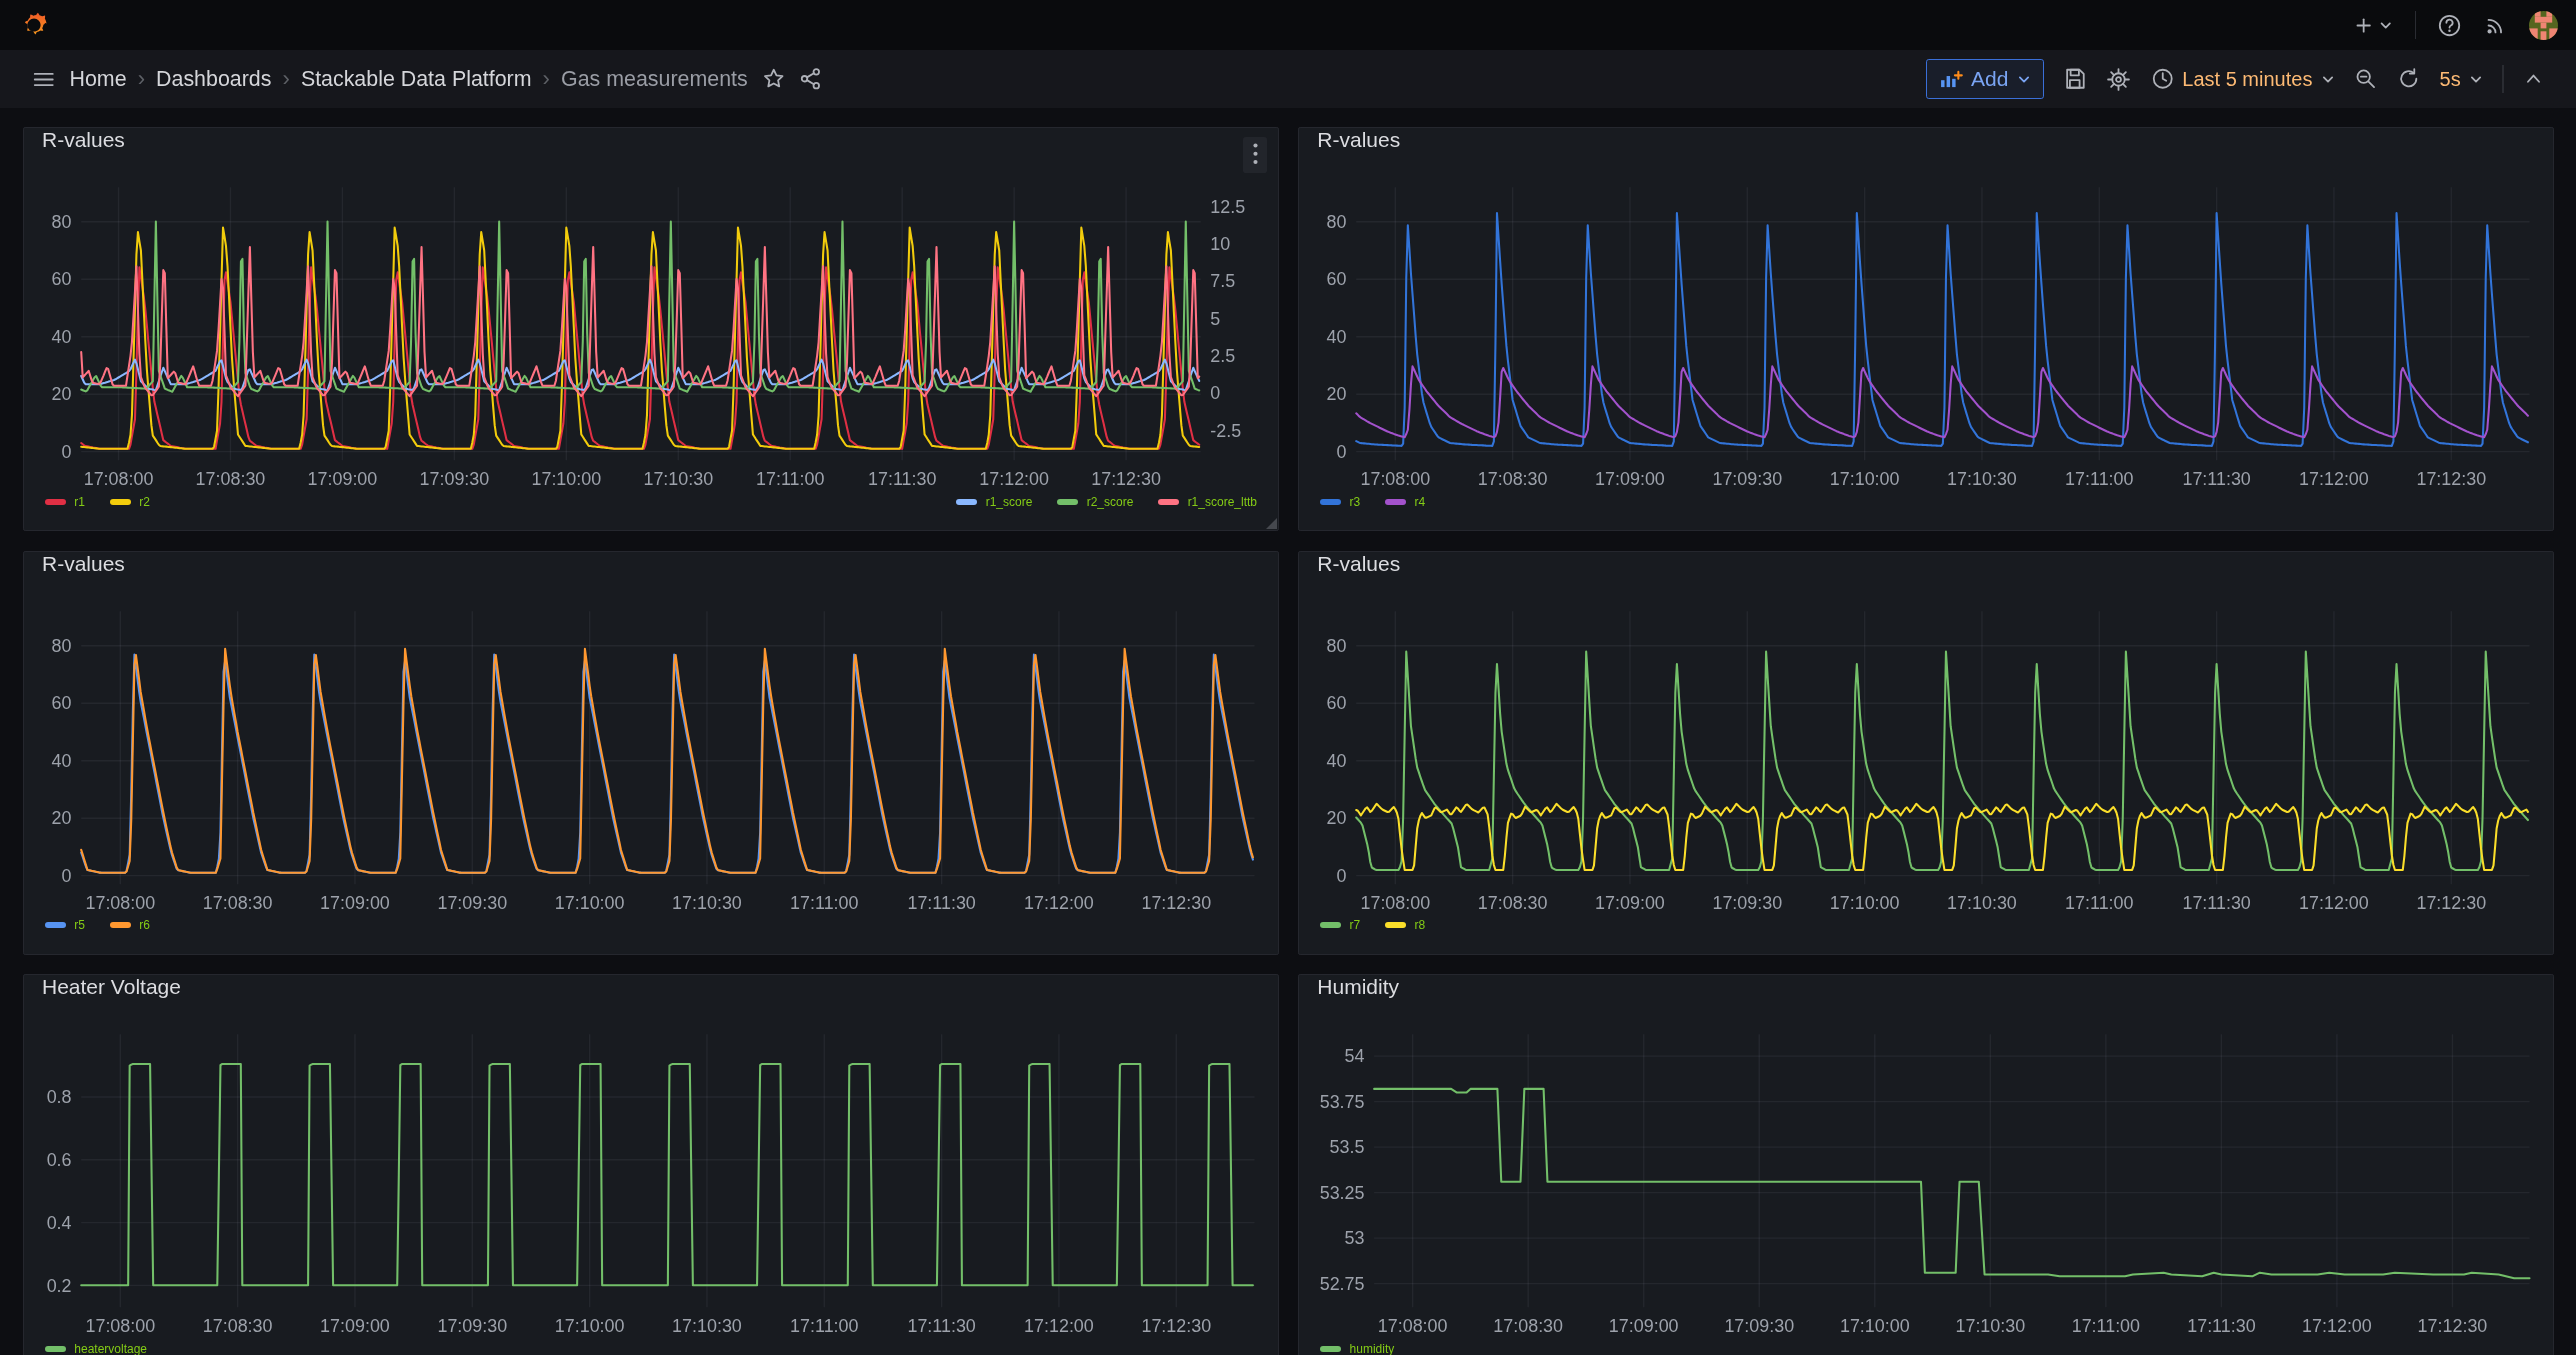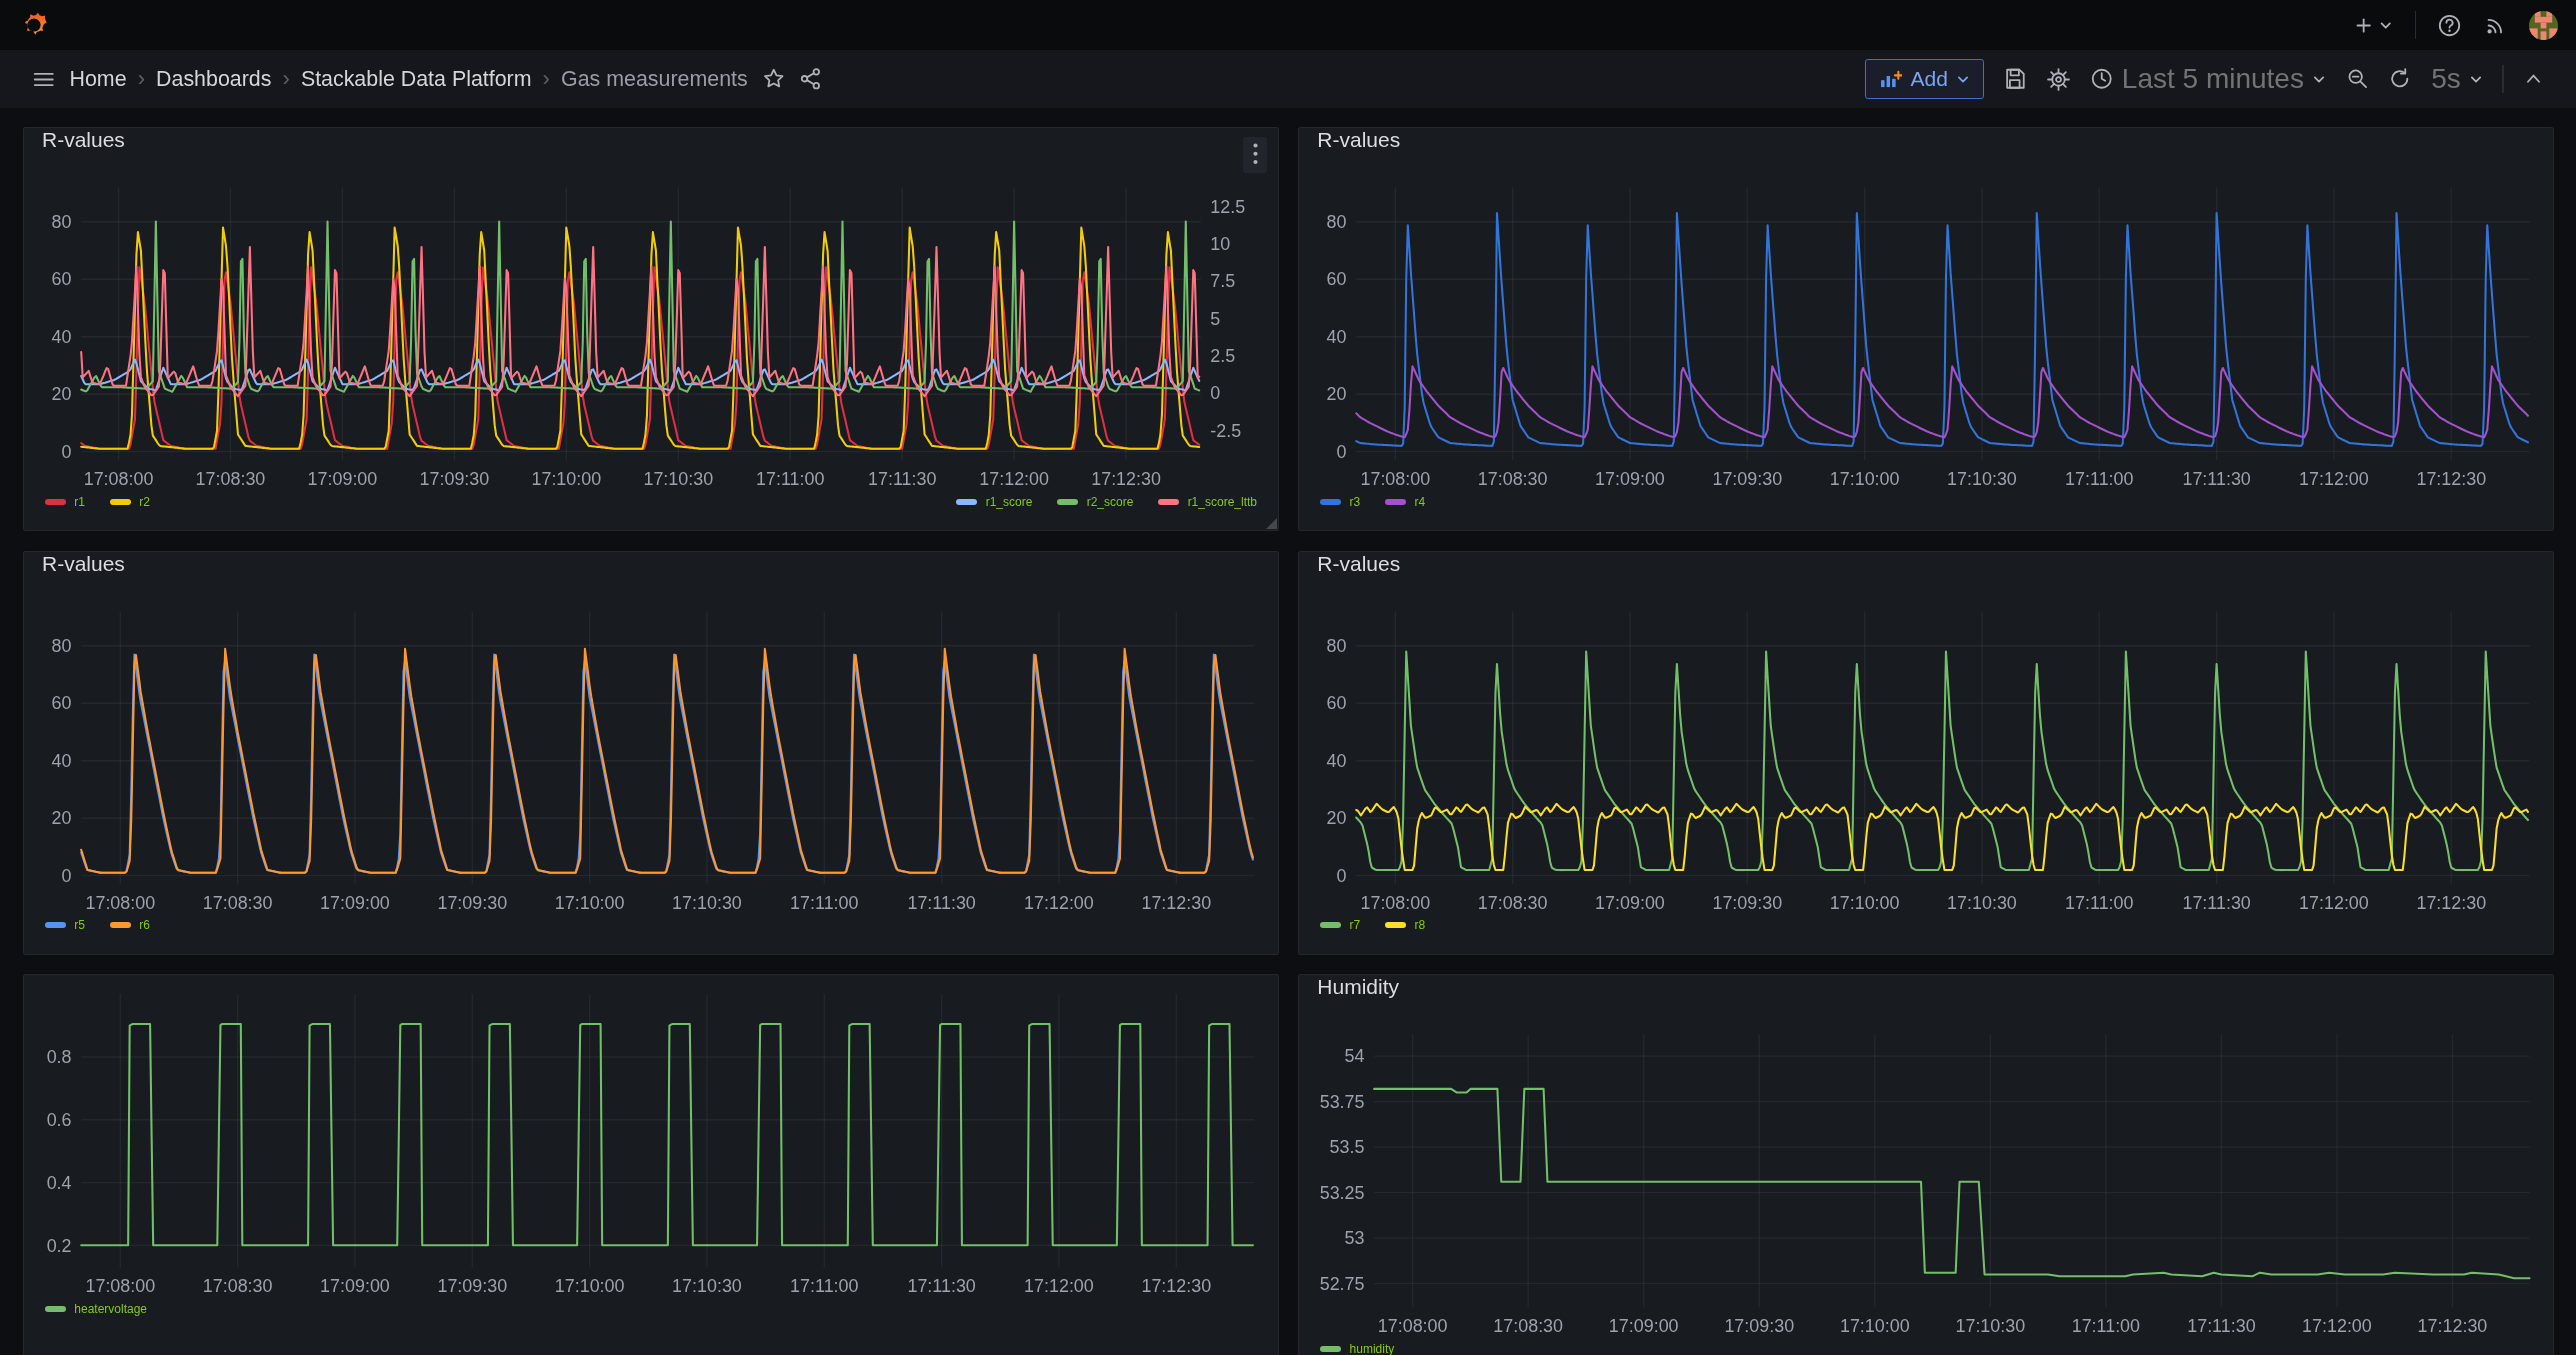--- a/index.html
+++ b/index.html
@@ -28,21 +28,21 @@
   .crumbs { display:flex; align-items:center; gap:9.7px; font-size:21.4px; }
   .crumb { color:#d5d6da; cursor:pointer; white-space:nowrap; }
   .crumb.current { color:#9a9da5; }
   .crumb-sep { color:#5d6066; font-size:22px; padding:0 1.4px; }
   .toolbar-right { margin-left:auto; display:flex; align-items:center; gap:19.3px; }
   .add-btn {
     display:flex; align-items:center; gap:8.3px; height:40px; padding:0 12.4px;
     border:1.4px solid #3a6fd8; border-radius:2.8px; background:rgba(58,111,216,0.08);
     color:#7aa4f2; font-size:21px; cursor:pointer;
   }
-  .tool-text { color:#737373; font-size:28px; display:flex; align-items:center; gap:8.3px; cursor:pointer; white-space:nowrap; }
+  .tool-text { color:#fdba74; font-size:20px; display:flex; align-items:center; gap:8.3px; cursor:pointer; white-space:nowrap; }
   
   .dashboard { padding:19.3px 23px; display:grid; grid-template-columns:1256px 1256px; grid-auto-rows:404px; gap:19.3px; }
   .panel { background:#181b20; border:0.7px solid #25272e; border-radius:2.1px; position:relative; }
   .panel-header { height:40px; display:flex; align-items:flex-start; padding:0 18px; }
   .panel-title { font-size:21px; color:#dcdde1; font-weight:500; cursor:pointer; }
   .kebab { position:absolute; top:8.3px; right:11px; background:#22252b; border-radius:2.8px; padding:5.5px 8.3px; cursor:pointer; }
   svg.chart { display:block; margin:0 7px; cursor:crosshair; }
   .legend-row { display:flex; justify-content:space-between; align-items:flex-start; padding:0 21px; }
   ul.legend { list-style:none; margin:2.8px 0 0 0; padding:0; display:flex; gap:25px; }
   .legend li { display:flex; align-items:center; font-size:12px; color:#84cc16; cursor:pointer; white-space:nowrap; }
@@ -454,20 +454,23 @@
           </li>
           <li>
             <span class="swatch" style="background: rgb(250, 222, 42);"></span>
             <span>r8</span>
           </li>
         </ul>
     </div>
   </section>
 
   <section class="panel">
+    <div class="panel-header">
+      <span class="panel-title">Heater Voltage</span>
+    </div>
     <svg class="chart" width="1242" height="324" viewBox="0 0 1800 470">
         <line x1="128.73333333333335" y1="28" x2="128.73333333333335" y2="424" stroke="rgba(204,204,220,0.07)" stroke-width="2"></line>
         <text x="128.73333333333335" y="460" fill="#9da2ab" font-size="26" text-anchor="middle">17:08:00</text>
         <line x1="298.93333333333334" y1="28" x2="298.93333333333334" y2="424" stroke="rgba(204,204,220,0.07)" stroke-width="2"></line>
         <text x="298.93333333333334" y="460" fill="#9da2ab" font-size="26" text-anchor="middle">17:08:30</text>
         <line x1="469.1333333333333" y1="28" x2="469.1333333333333" y2="424" stroke="rgba(204,204,220,0.07)" stroke-width="2"></line>
         <text x="469.1333333333333" y="460" fill="#9da2ab" font-size="26" text-anchor="middle">17:09:00</text>
         <line x1="639.3333333333333" y1="28" x2="639.3333333333333" y2="424" stroke="rgba(204,204,220,0.07)" stroke-width="2"></line>
         <text x="639.3333333333333" y="460" fill="#9da2ab" font-size="26" text-anchor="middle">17:09:30</text>
         <line x1="809.5333333333333" y1="28" x2="809.5333333333333" y2="424" stroke="rgba(204,204,220,0.07)" stroke-width="2"></line>

